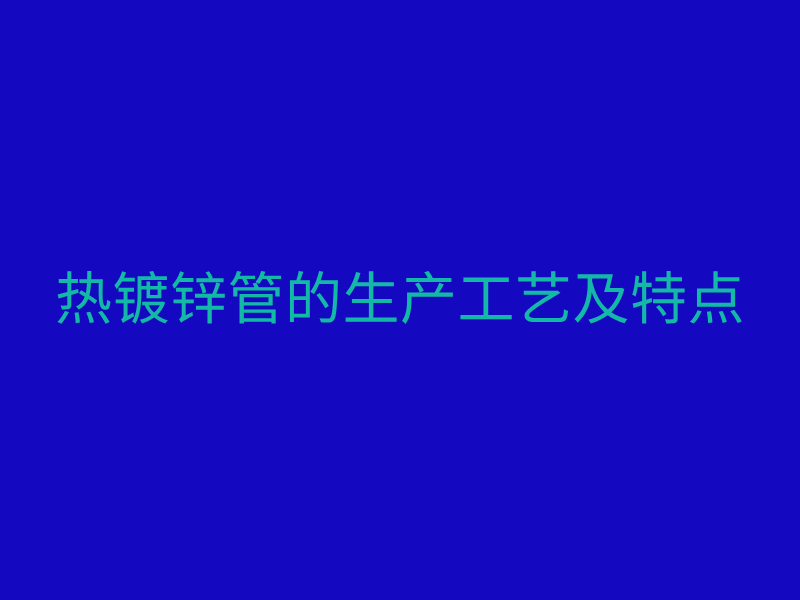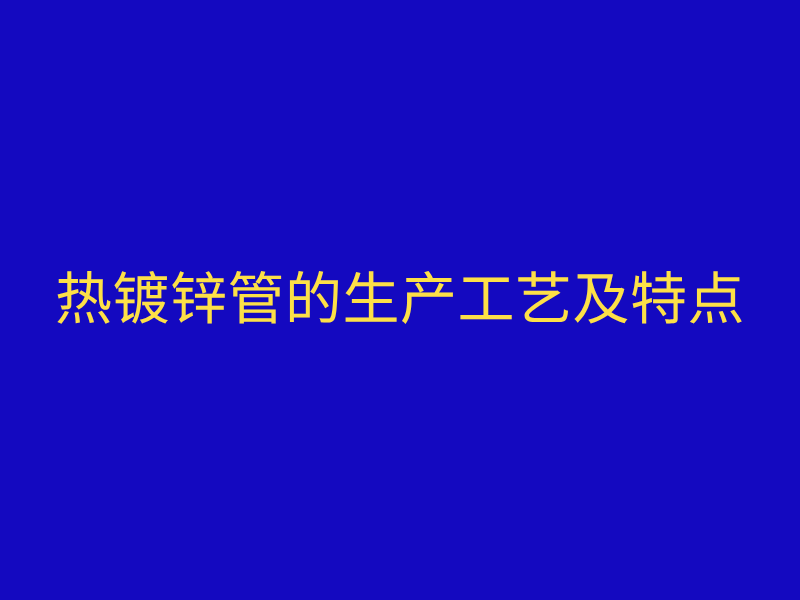--- a/index.html
+++ b/index.html
@@ -33,21 +33,21 @@
     display: block;
     width: 100%;
     text-align: center;
     line-height: 1;
   }
 
   .headline {
     display: inline-block;
     margin: 0;
     padding: 0;
-    color: #fde047;
+    color: #14b8a6;
     font-family: "DejaVu Sans", "Liberation Sans", sans-serif;
     font-size: 57px;
     font-weight: 400;
     font-style: normal;
     letter-spacing: 0.5px;
     line-height: 1.02;
     white-space: nowrap;
     text-rendering: geometricPrecision;
   }
 </style>

